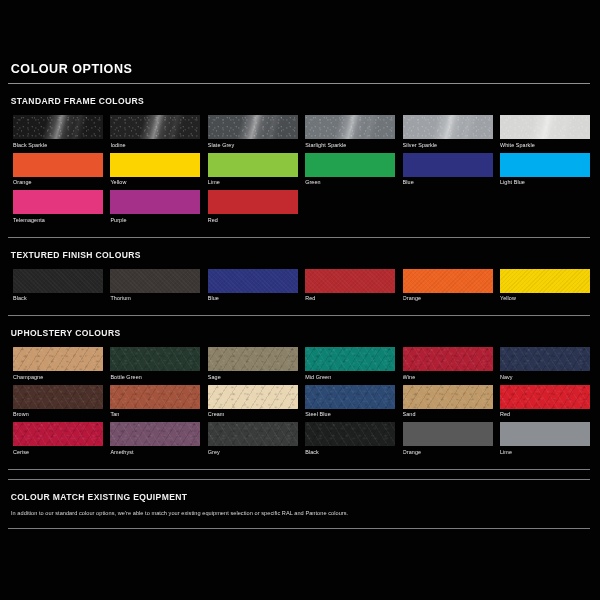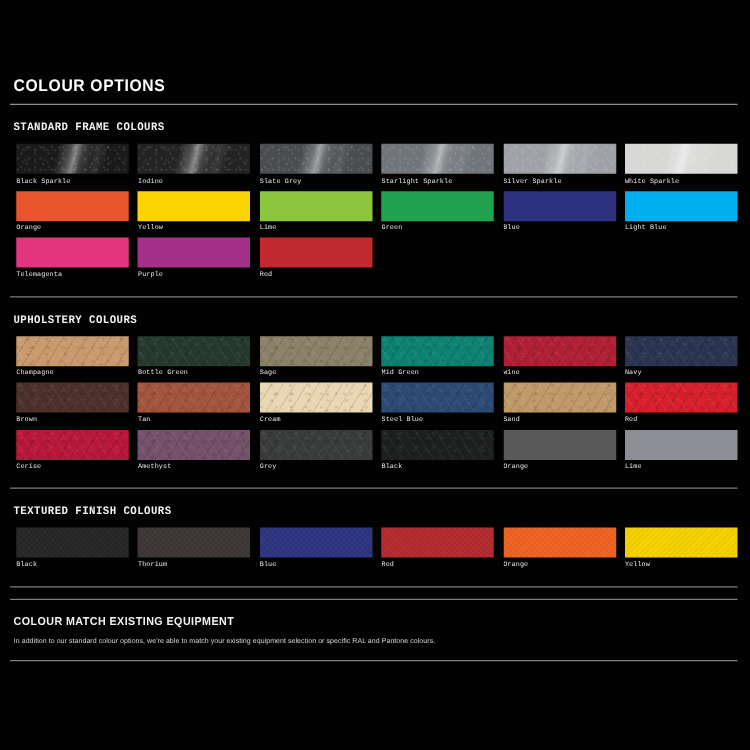--- a/index.html
+++ b/index.html
@@ -47,21 +47,20 @@
   .rule {
     height: 1px;
     background: #8f9093;
     margin-top: 7px;
     width: 582px;
   }
   .rule.thin { background: #7c7d80; }
 
   .section {
     margin-top: 0;
-    font-family: Liberation Mono, monospace;
   }
 
   .section-title {
     font-size: 9.2px;
     font-weight: bold;
     letter-spacing: 0.4px;
     color: #f2f2f2;
     padding-left: 3px;
     line-height: 11px;
     transform: scaleX(0.93);
@@ -241,123 +240,123 @@
               <div class="swatch-label">Purple</div>
             </div>
             <div class="swatch-cell">
               <span class="swatch-chip" style="background-color: rgb(194, 42, 48);"></span>
               <div class="swatch-label">Red</div>
             </div>
           </div>
           <div class="rule thin" style="margin-top: 9px;"></div>
         </div>
         <div class="section">
-          <div class="section-title" style="padding-top: 12px;">UPHOLSTERY COLOURS</div>
+          <div class="section-title" style="padding-top: 12px;">TEXTURED FINISH COLOURS</div>
           <div class="swatch-grid" style="margin-top: 8px;">
             <div class="swatch-cell">
-              <span class="swatch-chip chip-leather" style="background-color: rgb(200, 154, 110);"></span>
-              <div class="swatch-label">Champagne</div>
-            </div>
-            <div class="swatch-cell">
-              <span class="swatch-chip chip-leather" style="background-color: rgb(37, 57, 47);"></span>
-              <div class="swatch-label">Bottle Green</div>
-            </div>
-            <div class="swatch-cell">
-              <span class="swatch-chip chip-leather" style="background-color: rgb(139, 129, 104);"></span>
-              <div class="swatch-label">Sage</div>
-            </div>
-            <div class="swatch-cell">
-              <span class="swatch-chip chip-leather" style="background-color: rgb(13, 130, 115);"></span>
-              <div class="swatch-label">Mid Green</div>
-            </div>
-            <div class="swatch-cell">
-              <span class="swatch-chip chip-leather" style="background-color: rgb(176, 31, 52);"></span>
-              <div class="swatch-label">Wine</div>
-            </div>
-            <div class="swatch-cell">
-              <span class="swatch-chip chip-leather" style="background-color: rgb(43, 52, 80);"></span>
-              <div class="swatch-label">Navy</div>
-            </div>
-            <div class="swatch-cell">
-              <span class="swatch-chip chip-leather" style="background-color: rgb(76, 49, 42);"></span>
-              <div class="swatch-label">Brown</div>
-            </div>
-            <div class="swatch-cell">
-              <span class="swatch-chip chip-leather" style="background-color: rgb(164, 84, 60);"></span>
-              <div class="swatch-label">Tan</div>
-            </div>
-            <div class="swatch-cell">
-              <span class="swatch-chip chip-leather" style="background-color: rgb(233, 215, 180);"></span>
-              <div class="swatch-label">Cream</div>
-            </div>
-            <div class="swatch-cell">
-              <span class="swatch-chip chip-leather" style="background-color: rgb(44, 74, 116);"></span>
-              <div class="swatch-label">Steel Blue</div>
-            </div>
-            <div class="swatch-cell">
-              <span class="swatch-chip chip-leather" style="background-color: rgb(191, 154, 104);"></span>
-              <div class="swatch-label">Sand</div>
-            </div>
-            <div class="swatch-cell">
-              <span class="swatch-chip chip-leather" style="background-color: rgb(214, 31, 43);"></span>
+              <span class="swatch-chip chip-textured" style="background-color: rgb(38, 38, 38);"></span>
+              <div class="swatch-label">Black</div>
+            </div>
+            <div class="swatch-cell">
+              <span class="swatch-chip chip-textured" style="background-color: rgb(60, 54, 52);"></span>
+              <div class="swatch-label">Thorium</div>
+            </div>
+            <div class="swatch-cell">
+              <span class="swatch-chip chip-textured" style="background-color: rgb(45, 53, 128);"></span>
+              <div class="swatch-label">Blue</div>
+            </div>
+            <div class="swatch-cell">
+              <span class="swatch-chip chip-textured" style="background-color: rgb(180, 42, 47);"></span>
               <div class="swatch-label">Red</div>
             </div>
             <div class="swatch-cell">
-              <span class="swatch-chip chip-leather" style="background-color: rgb(184, 23, 60);"></span>
-              <div class="swatch-label">Cerise</div>
-            </div>
-            <div class="swatch-cell">
-              <span class="swatch-chip chip-leather" style="background-color: rgb(116, 80, 106);"></span>
-              <div class="swatch-label">Amethyst</div>
-            </div>
-            <div class="swatch-cell">
-              <span class="swatch-chip chip-leather" style="background-color: rgb(58, 60, 60);"></span>
-              <div class="swatch-label">Grey</div>
-            </div>
-            <div class="swatch-cell">
-              <span class="swatch-chip chip-leather" style="background-color: rgb(30, 31, 31);"></span>
-              <div class="swatch-label">Black</div>
-            </div>
-            <div class="swatch-cell">
-              <span class="swatch-chip" style="background-color: rgb(89, 89, 89);"></span>
+              <span class="swatch-chip chip-textured" style="background-color: rgb(238, 99, 33);"></span>
               <div class="swatch-label">Orange</div>
             </div>
             <div class="swatch-cell">
-              <span class="swatch-chip" style="background-color: rgb(139, 143, 147);"></span>
-              <div class="swatch-label">Lime</div>
+              <span class="swatch-chip chip-textured" style="background-color: rgb(246, 210, 0);"></span>
+              <div class="swatch-label">Yellow</div>
             </div>
           </div>
           <div class="rule thin" style="margin-top: 9px;"></div>
         </div>
         <div class="section">
-          <div class="section-title" style="padding-top: 12px;">TEXTURED FINISH COLOURS</div>
+          <div class="section-title" style="padding-top: 12px;">UPHOLSTERY COLOURS</div>
           <div class="swatch-grid" style="margin-top: 8px;">
             <div class="swatch-cell">
-              <span class="swatch-chip chip-textured" style="background-color: rgb(38, 38, 38);"></span>
+              <span class="swatch-chip chip-leather" style="background-color: rgb(200, 154, 110);"></span>
+              <div class="swatch-label">Champagne</div>
+            </div>
+            <div class="swatch-cell">
+              <span class="swatch-chip chip-leather" style="background-color: rgb(37, 57, 47);"></span>
+              <div class="swatch-label">Bottle Green</div>
+            </div>
+            <div class="swatch-cell">
+              <span class="swatch-chip chip-leather" style="background-color: rgb(139, 129, 104);"></span>
+              <div class="swatch-label">Sage</div>
+            </div>
+            <div class="swatch-cell">
+              <span class="swatch-chip chip-leather" style="background-color: rgb(13, 130, 115);"></span>
+              <div class="swatch-label">Mid Green</div>
+            </div>
+            <div class="swatch-cell">
+              <span class="swatch-chip chip-leather" style="background-color: rgb(176, 31, 52);"></span>
+              <div class="swatch-label">Wine</div>
+            </div>
+            <div class="swatch-cell">
+              <span class="swatch-chip chip-leather" style="background-color: rgb(43, 52, 80);"></span>
+              <div class="swatch-label">Navy</div>
+            </div>
+            <div class="swatch-cell">
+              <span class="swatch-chip chip-leather" style="background-color: rgb(76, 49, 42);"></span>
+              <div class="swatch-label">Brown</div>
+            </div>
+            <div class="swatch-cell">
+              <span class="swatch-chip chip-leather" style="background-color: rgb(164, 84, 60);"></span>
+              <div class="swatch-label">Tan</div>
+            </div>
+            <div class="swatch-cell">
+              <span class="swatch-chip chip-leather" style="background-color: rgb(233, 215, 180);"></span>
+              <div class="swatch-label">Cream</div>
+            </div>
+            <div class="swatch-cell">
+              <span class="swatch-chip chip-leather" style="background-color: rgb(44, 74, 116);"></span>
+              <div class="swatch-label">Steel Blue</div>
+            </div>
+            <div class="swatch-cell">
+              <span class="swatch-chip chip-leather" style="background-color: rgb(191, 154, 104);"></span>
+              <div class="swatch-label">Sand</div>
+            </div>
+            <div class="swatch-cell">
+              <span class="swatch-chip chip-leather" style="background-color: rgb(214, 31, 43);"></span>
+              <div class="swatch-label">Red</div>
+            </div>
+            <div class="swatch-cell">
+              <span class="swatch-chip chip-leather" style="background-color: rgb(184, 23, 60);"></span>
+              <div class="swatch-label">Cerise</div>
+            </div>
+            <div class="swatch-cell">
+              <span class="swatch-chip chip-leather" style="background-color: rgb(116, 80, 106);"></span>
+              <div class="swatch-label">Amethyst</div>
+            </div>
+            <div class="swatch-cell">
+              <span class="swatch-chip chip-leather" style="background-color: rgb(58, 60, 60);"></span>
+              <div class="swatch-label">Grey</div>
+            </div>
+            <div class="swatch-cell">
+              <span class="swatch-chip chip-leather" style="background-color: rgb(30, 31, 31);"></span>
               <div class="swatch-label">Black</div>
             </div>
             <div class="swatch-cell">
-              <span class="swatch-chip chip-textured" style="background-color: rgb(60, 54, 52);"></span>
-              <div class="swatch-label">Thorium</div>
-            </div>
-            <div class="swatch-cell">
-              <span class="swatch-chip chip-textured" style="background-color: rgb(45, 53, 128);"></span>
-              <div class="swatch-label">Blue</div>
-            </div>
-            <div class="swatch-cell">
-              <span class="swatch-chip chip-textured" style="background-color: rgb(180, 42, 47);"></span>
-              <div class="swatch-label">Red</div>
-            </div>
-            <div class="swatch-cell">
-              <span class="swatch-chip chip-textured" style="background-color: rgb(238, 99, 33);"></span>
+              <span class="swatch-chip" style="background-color: rgb(89, 89, 89);"></span>
               <div class="swatch-label">Orange</div>
             </div>
             <div class="swatch-cell">
-              <span class="swatch-chip chip-textured" style="background-color: rgb(246, 210, 0);"></span>
-              <div class="swatch-label">Yellow</div>
+              <span class="swatch-chip" style="background-color: rgb(139, 143, 147);"></span>
+              <div class="swatch-label">Lime</div>
             </div>
           </div>
           <div class="rule thin" style="margin-top: 9px;"></div>
         </div>
       </div>
 
     <div class="rule thin" style="margin-top:9px;"></div>
     <div class="section-title" style="padding-top:12px;">COLOUR MATCH EXISTING EQUIPMENT</div>
     <div class="footer-note" style="padding-top:6px;">In addition to our standard colour options, we're able to match your existing equipment selection or specific RAL and Pantone colours.</div>
     <div class="rule thin" style="margin-top:10px;"></div>

